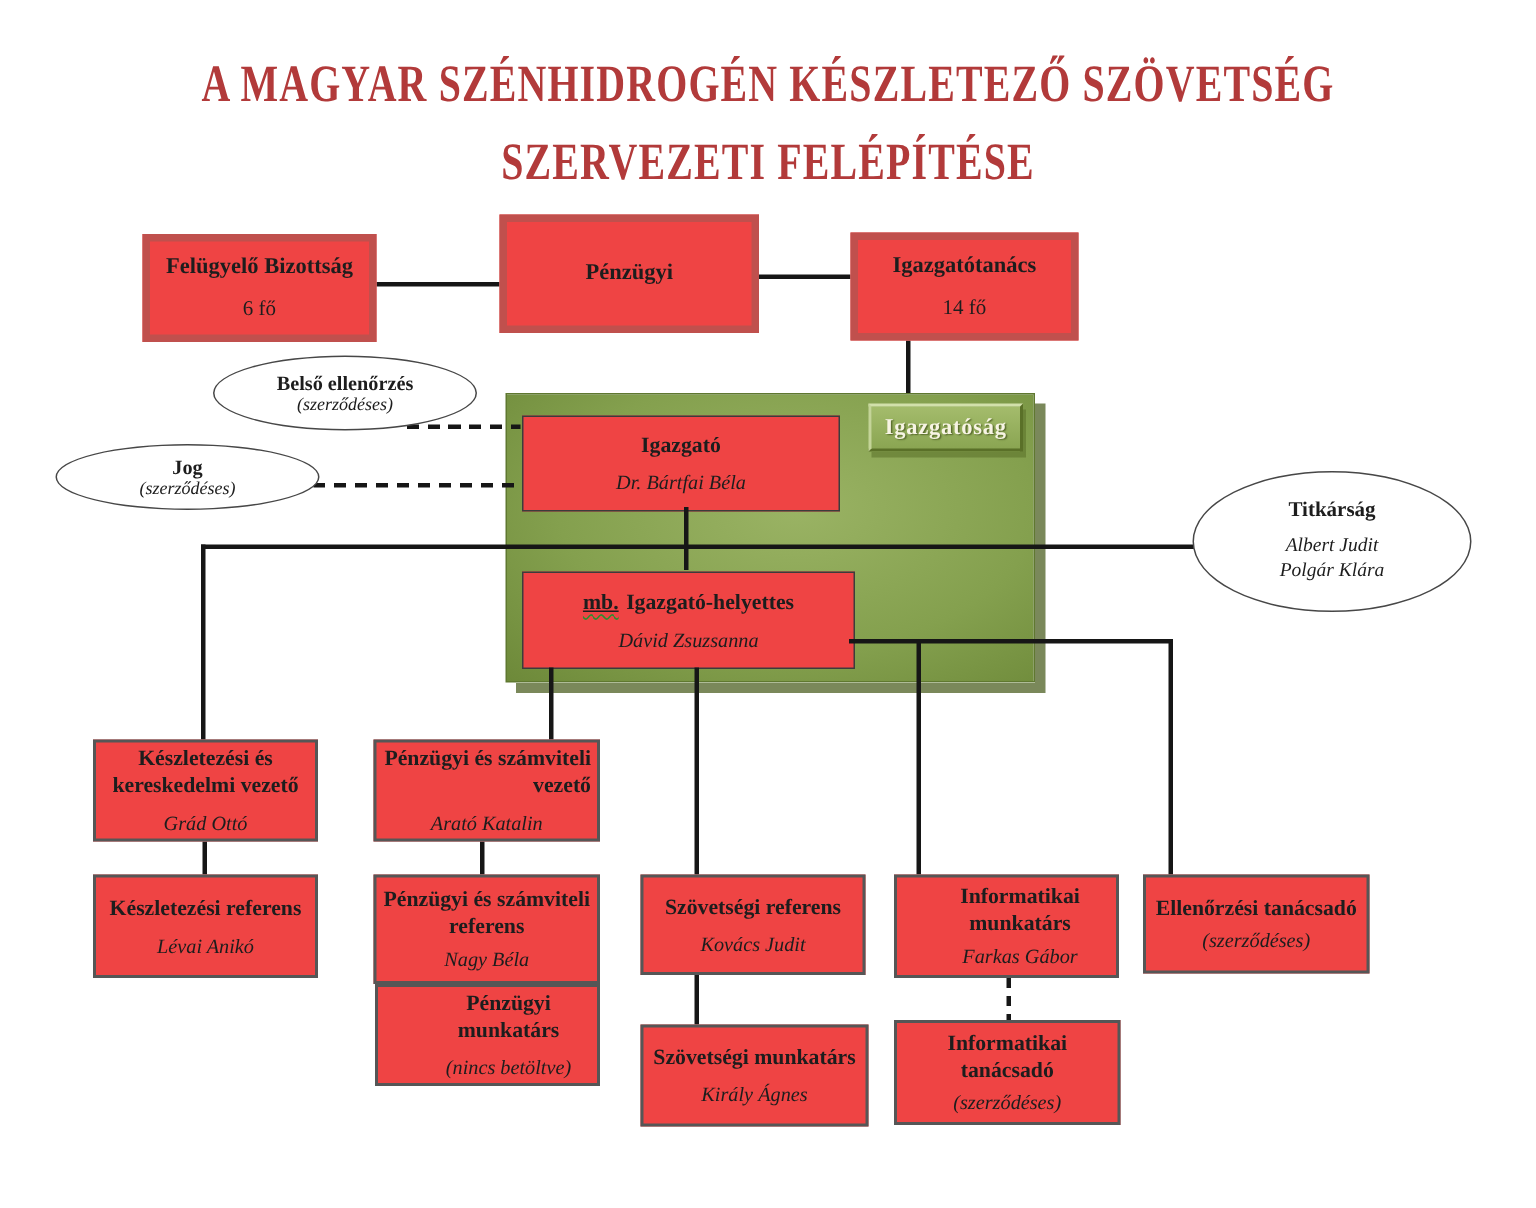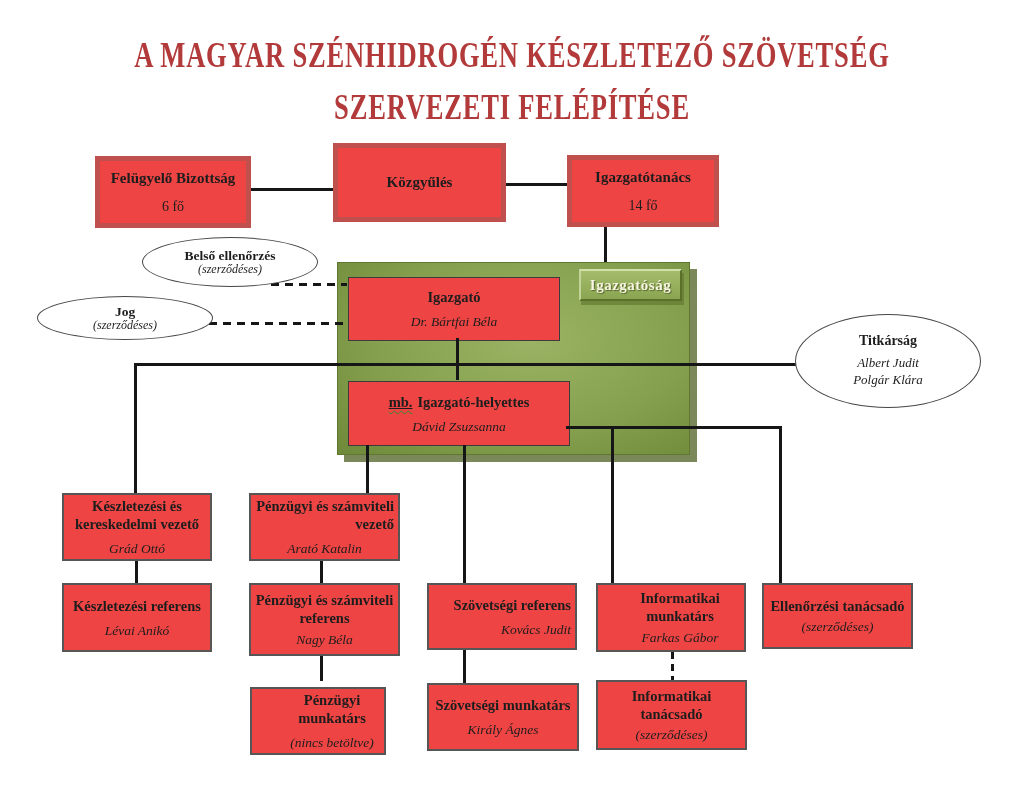--- a/index.html
+++ b/index.html
@@ -70,21 +70,21 @@
 <div id="canvas">
 
   <div class="title-line" style="top:38px;">A MAGYAR SZÉNHIDROGÉN KÉSZLETEZŐ SZÖVETSÉG</div>
   <div class="title-line" style="top:90px;">SZERVEZETI FELÉPÍTÉSE</div>
 
   <div class="bx redbx" style="left:95px;top:156px;width:156px;height:72px;">
     <div class="t">Felügyelő Bizottság</div>
     <div class="n">6 fő</div>
   </div>
   <div class="bx redbx" style="left:333px;top:143px;width:173px;height:79px;">
-    <div class="t">Közgyűlés</div>
+    <div class="t">Pénzügyi</div>
   </div>
   <div class="bx redbx" style="left:567px;top:155px;width:152px;height:72px;">
     <div class="t">Igazgatótanács</div>
     <div class="n">14 fő</div>
   </div>
 
   <div class="panel">
     <div class="panel-label">Igazgatóság</div>
     <div class="bx whitebx" style="left:10px;top:14px;width:212px;height:64px;">
       <div class="t">Igazgató</div>
@@ -120,34 +120,34 @@
   </div>
 
   <div class="bx" style="left:62px;top:583px;width:150px;height:69px;">
     <div class="t">Készletezési referens</div>
     <div class="n">Lévai Anikó</div>
   </div>
   <div class="bx" style="left:249px;top:583px;width:151px;height:73px;">
     <div class="t">Pénzügyi és számviteli referens</div>
     <div class="n" style="margin-top:5px;">Nagy Béla</div>
   </div>
-  <div class="bx" style="left:427px;top:583px;width:150px;height:67px;align-items:flex-end;">
+  <div class="bx" style="left:427px;top:583px;width:150px;height:67px;">
     <div class="t">Szövetségi referens</div>
     <div class="n">Kovács Judit</div>
   </div>
   <div class="bx" style="left:596px;top:583px;width:150px;height:69px;padding-left:22px;">
     <div class="t">Informatikai munkatárs</div>
     <div class="n" style="margin-top:5px;">Farkas Gábor</div>
   </div>
   <div class="bx" style="left:762px;top:583px;width:151px;height:66px;">
     <div class="t">Ellenőrzési tanácsadó</div>
     <div class="n" style="margin-top:4px;">(szerződéses)</div>
   </div>
 
-  <div class="bx" style="left:250px;top:687px;width:136px;height:68px;padding-left:32px;">
+  <div class="bx" style="left:250px;top:656px;width:150px;height:68px;padding-left:32px;">
     <div class="t">Pénzügyi munkatárs</div>
     <div class="n">(nincs betöltve)</div>
   </div>
   <div class="bx" style="left:427px;top:683px;width:152px;height:68px;">
     <div class="t">Szövetségi munkatárs</div>
     <div class="n">Király Ágnes</div>
   </div>
   <div class="bx" style="left:596px;top:680px;width:151px;height:70px;">
     <div class="t">Informatikai tanácsadó</div>
     <div class="n" style="margin-top:4px;">(szerződéses)</div>

